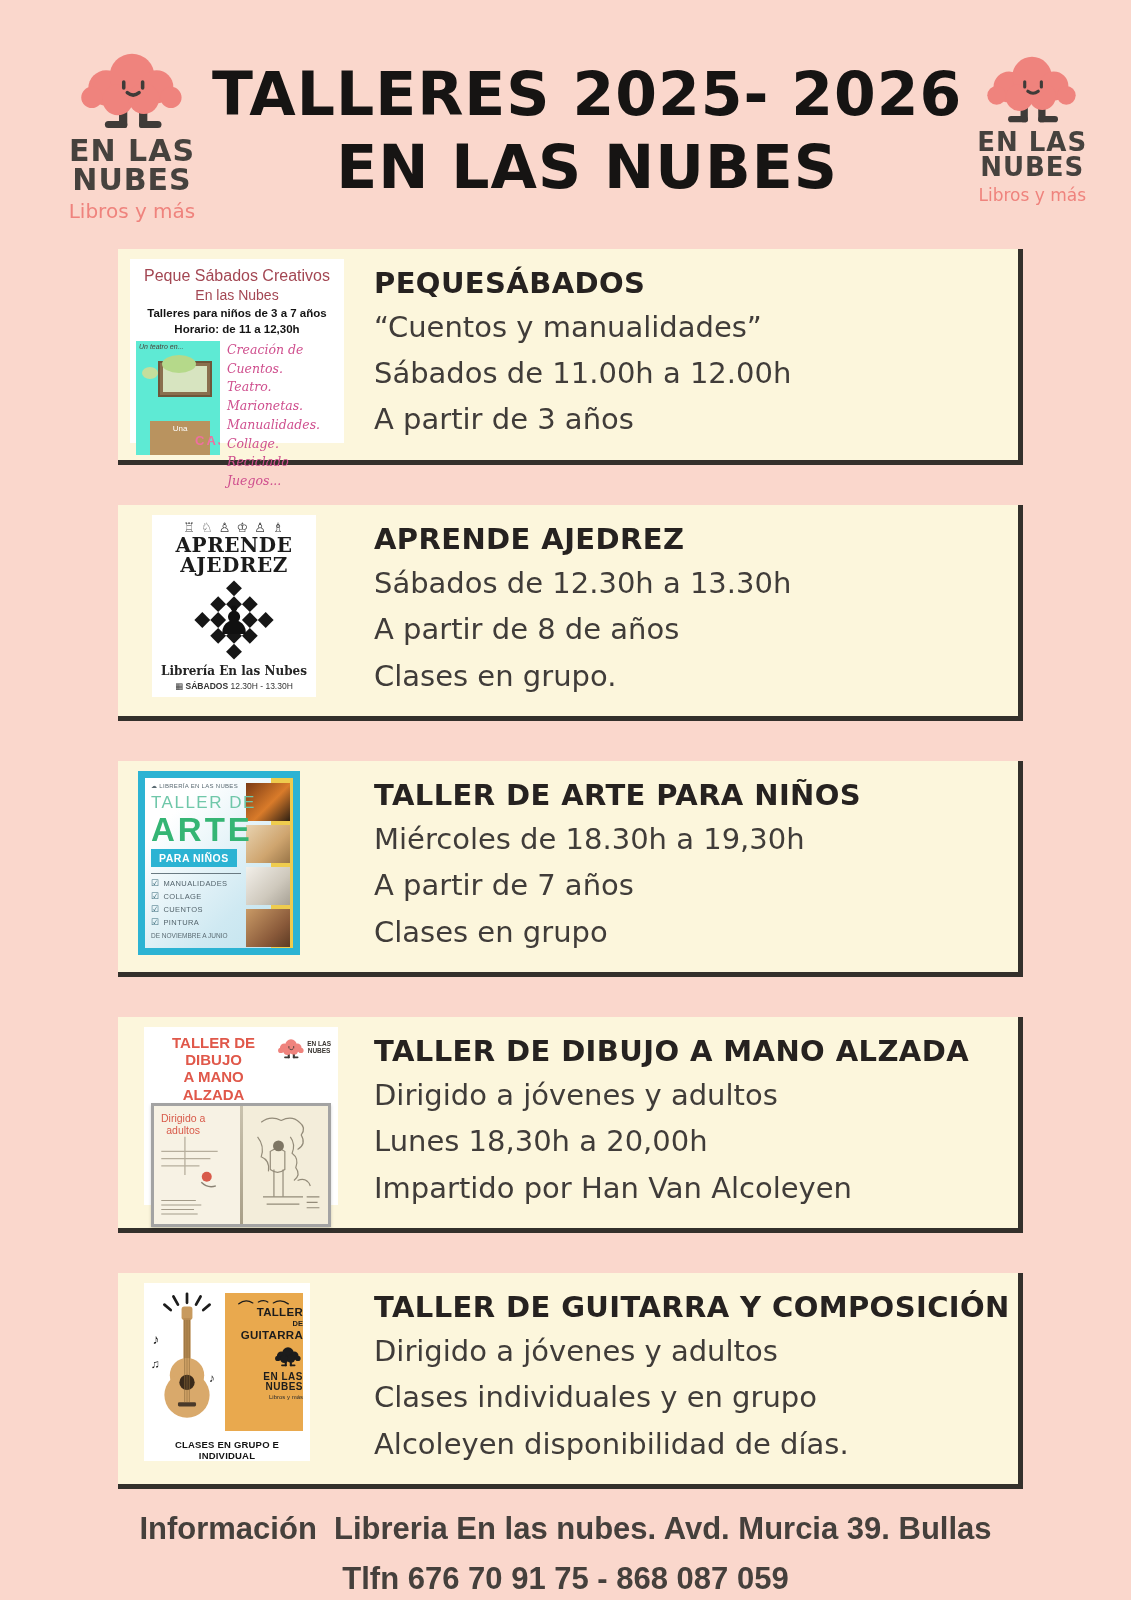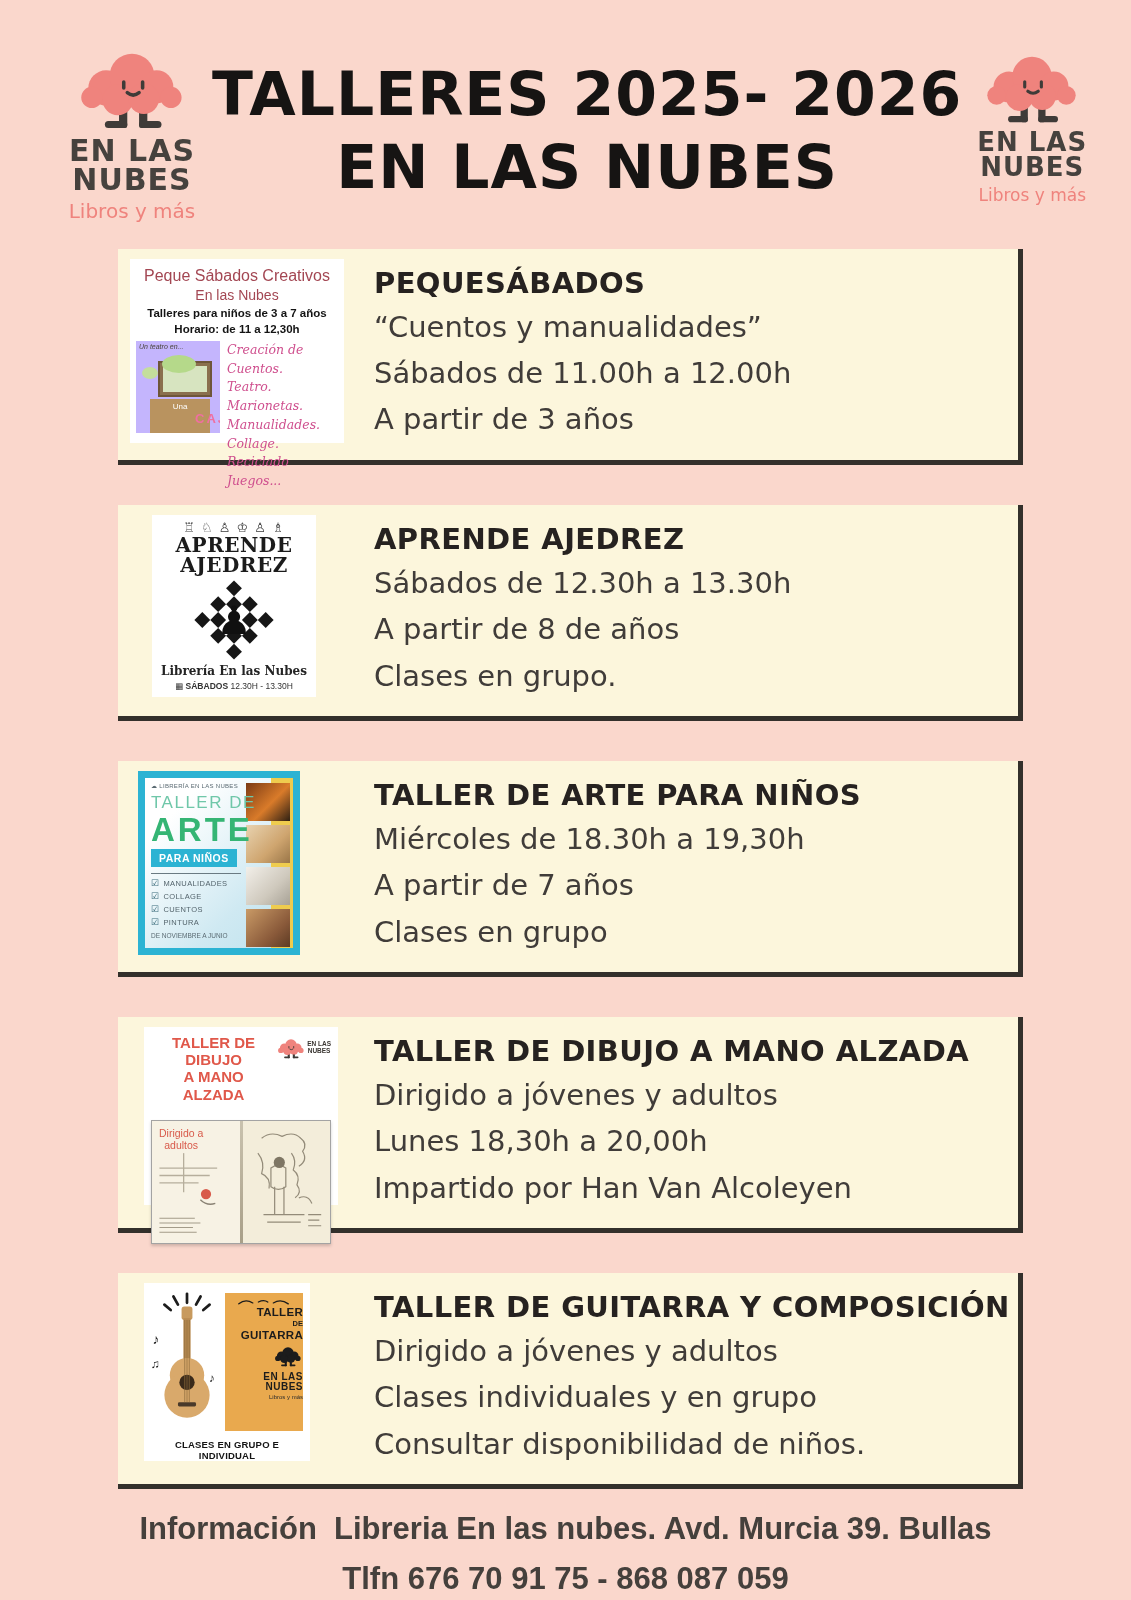--- a/index.html
+++ b/index.html
@@ -37,21 +37,21 @@
   .info { flex:1; padding-top:2px; min-width:0; }
   .info h2 { margin:5px 0 11px; font-size:29px; font-weight:900; color:#262220; letter-spacing:0.4px; white-space:nowrap; }
   .info p { margin:0 0 13px; font-size:29px; line-height:1.15; color:#403c39; white-space:nowrap; }
 
   
   .poster1 { width:214px; height:184px; background:#fff; padding:8px 6px 6px; text-align:center; font-family:"Liberation Sans",sans-serif; }
   .p1-h1 { color:#a34753; font-size:16px;text-align:center; }
   .p1-h2 { color:#a34753; font-size:14px; margin-top:2px; }
   .p1-sub { color:#141414; font-weight:bold; font-size:11.5px; margin-top:4px; }
   .p1-row { display:flex; margin-top:6px; text-align:left; }
-  .p1-photo { width:84px; height:92px; background:#c4b5fd; position:relative; flex-shrink:0; overflow:hidden; }
+  .p1-photo { width:84px; height:114px; background:#5eead4; position:relative; flex-shrink:0; overflow:hidden; }
   .p1-cap { font-size:7px; color:#4a443c; padding:2px 3px 0; font-style:italic; }
   .p1-bubble { position:absolute; left:26px; top:14px; width:34px; height:18px; background:#b5d98a; border-radius:50%; }
   .p1-bubble2 { position:absolute; left:6px; top:26px; width:16px; height:12px; background:#c4de9c; border-radius:50%; }
   .p1-stage { position:absolute; left:22px; top:20px; right:8px; height:36px; background:#8a6f4e; border:2px solid #6e5639; }
   .p1-stage-in { position:absolute; inset:3px; background:#dcе8c8; background:#d7e4c0; }
   .p1-box { position:absolute; left:14px; bottom:0; right:10px; height:34px; background:#b9935f; text-align:center; }
   .p1-una { display:block; color:#fff; font-size:8px; padding-top:3px; }
   .p1-caja { display:block; color:#ef6fa0; font-weight:bold; font-size:13px; letter-spacing:2px;padding-left:45px; }
   .p1-list { flex:1; padding-left:7px; color:#cf4f8e; font-size:12.5px; line-height:1.5; font-style:italic; font-family:"DejaVu Serif",serif; }
 
@@ -85,21 +85,21 @@
   .p3-chk .chk { color:#3a6a7a; font-size:9px; margin-right:4px; }
   .p3-season { font-size:6.5px; color:#5a6a72; margin-top:5px; white-space:nowrap; }
 
   
   .poster4 { width:194px; height:178px; background:#fff; padding:7px 7px 6px; margin-left:14px; font-family:"Liberation Sans",sans-serif;text-align:center; }
   .p4-head { display:flex; align-items:flex-start; }
   .p4-title { color:#e0584a; font-weight:bold; font-size:15px; line-height:1.15; flex:1; }
   .p4-logo { display:flex; align-items:center; padding-top:2px; }
   .p4-logo svg { width:30px; height:24px; }
   .p4-logotext { font-size:6.5px; font-weight:bold; color:#3a3632; line-height:1.05; margin-left:1px; }
-  .p4-book { display:flex; margin-top:17px; height:124px; border:1px solid #a3a3a3; box-shadow:0 2px 3px rgba(0,0,0,0.18); }
+  .p4-book { display:flex; margin-top:0; height:124px; border:3px solid #a3a3a3; box-shadow:0 2px 3px rgba(0,0,0,0.18); }
   .p4-page { flex:1; position:relative; }
   .p4-left { background:#f7f2e4; }
   .p4-right { background:#f3edda; }
   .p4-gutter { width:3px; background:linear-gradient(#c9c2ae,#a89f88); }
   .p4-note { position:absolute; top:6px; left:7px; color:#d85a4a; font-size:10.5px; line-height:1.15; }
   .p4-sketch { position:absolute; inset:0; width:100%; height:100%; }
 
   
   .poster5 { width:166px; height:178px; background:#fff; margin-left:14px; padding:4px 5px; font-family:"Liberation Sans",sans-serif; }
   .p5-main { display:flex; height:146px; }
@@ -380,21 +380,21 @@
             <div class="p5-tag">Libros y más</div>
           </div>
         </div>
         <div class="p5-foot">CLASES EN GRUPO E INDIVIDUAL</div>
       </div>
     </div>
     <div class="info">
       <h2>TALLER DE GUITARRA Y COMPOSICIÓN</h2>
       <p>Dirigido a jóvenes y adultos</p>
       <p>Clases individuales y en grupo</p>
-      <p>Consultar disponibilidad de niños.</p>
+      <p>Alcoleyen disponibilidad de días.</p>
     </div>
   </section>
 
 </div>
 
 <div class="footer">
   <p>Información  Libreria En las nubes. Avd. Murcia 39. Bullas</p>
   <p>Tlfn 676 70 91 75 - 868 087 059</p>
 </div>
 

